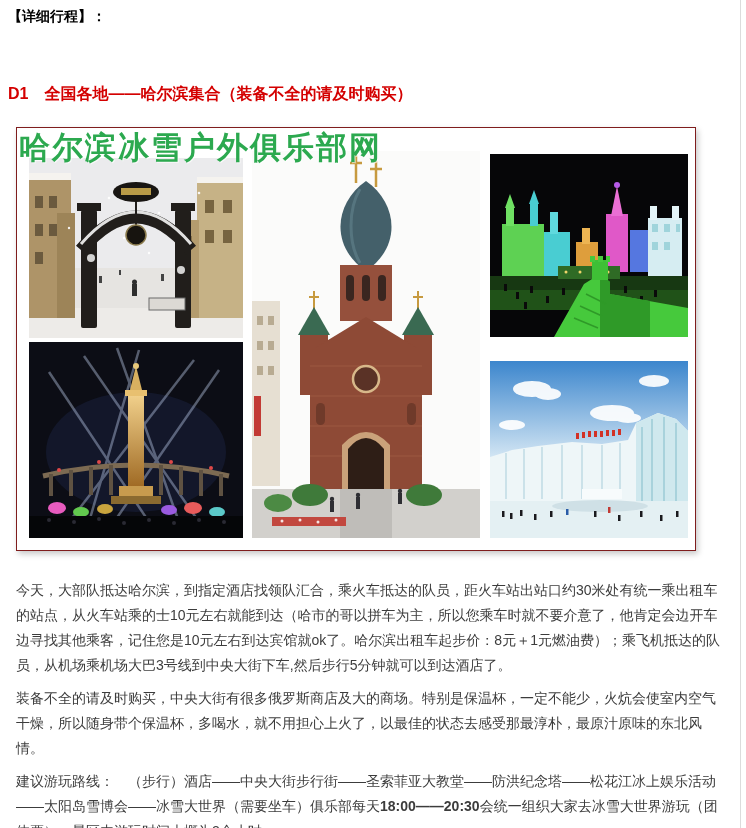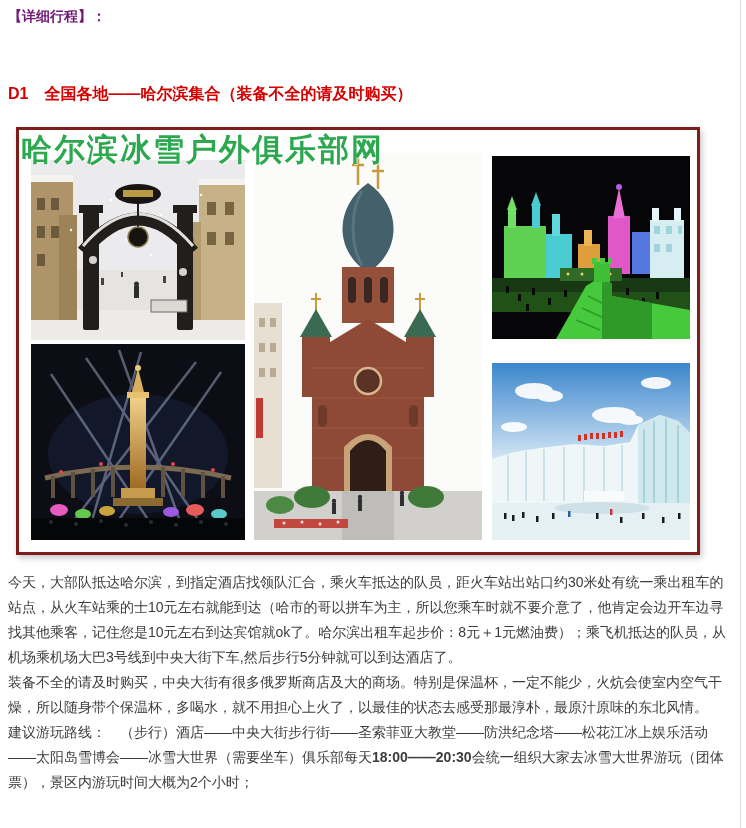--- a/index.html
+++ b/index.html
@@ -1,43 +1,43 @@
 <!DOCTYPE html>
 <html><head>
 <meta charset="utf-8">
 <style>
   html,body{margin:0;padding:0;}
   body{
     width:746px;height:828px;position:relative;background:#ffffff;overflow:hidden;
     font-family:"Liberation Sans","DejaVu Sans",sans-serif;
   }
   .right-line{position:absolute;left:740px;top:0;width:1px;height:828px;background:#dcdcdc;}
-  .section-label{position:absolute;left:8px;top:8px;font-size:14px;font-weight:bold;color:#701a75;white-space:nowrap;}
+  .section-label{position:absolute;left:8px;top:8px;font-size:14px;font-weight:bold;color:#000000;white-space:nowrap;}
   .day-heading{position:absolute;left:8px;top:84px;font-size:16px;font-weight:bold;color:#d40000;white-space:nowrap;}
   .day-heading .day{margin-right:16px;}
   .collage{
     position:absolute;left:16px;top:127px;width:678px;height:422px;background:#fff;
-    border:3px solid #7f1d1d;box-shadow:2px 3px 6px rgba(0,0,0,.22);
+    border:1px solid #7f1d1d;box-shadow:2px 3px 6px rgba(0,0,0,.22);
   }
   .watermark{
     position:absolute;left:2px;top:-1px;z-index:5;font-size:31px;font-weight:bold;
     color:#2ca94f;letter-spacing:2px;white-space:nowrap;text-shadow:1px 1px 0 rgba(255,255,255,.7);
   }
   .photo{position:absolute;overflow:hidden;background:#fff;}
   .photo svg{display:block;width:100%;height:100%;}
   #ph-arch{left:12px;top:30px;width:214px;height:180px;}
   #ph-monument{left:12px;top:214px;width:214px;height:196px;}
   #ph-cathedral{left:235px;top:23px;width:228px;height:387px;}
   #ph-icecity{left:473px;top:26px;width:198px;height:183px;}
   #ph-icewall{left:473px;top:233px;width:198px;height:177px;}
   .itinerary{
     position:absolute;left:8px;top:570px;width:727px;
     font-size:14px;line-height:25px;color:#3c3c3c;
   }
-  .itinerary p{margin:0;}
+  .itinerary p{margin:8px;}
   .itinerary b{font-weight:bold;}
 </style>
 </head>
 <body>
 
 <div class="right-line"></div>
 
 <div class="section-label">【详细行程】：</div>
 
 <div class="day-heading">

